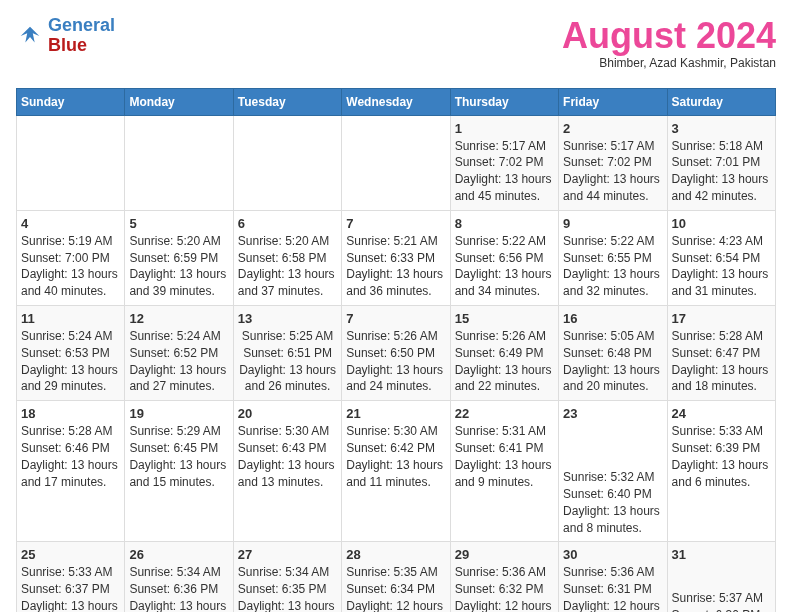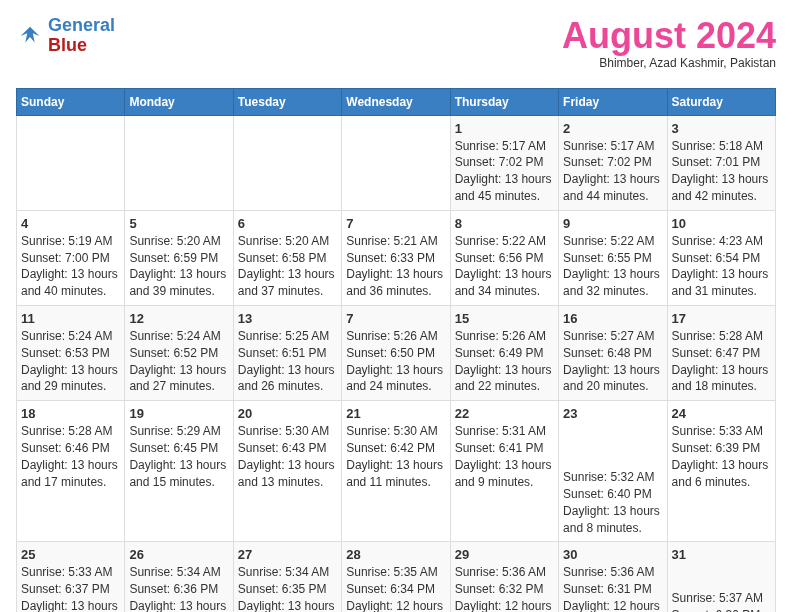--- a/index.html
+++ b/index.html
@@ -210,42 +210,42 @@
         </td>
         <td>
           <span class="day-number">12</span>
           <div class="day-info" style="white-space: pre-line;">Sunrise: 5:24 AM
 Sunset: 6:52 PM
 Daylight: 13 hours
 and 27 minutes.</div>
         </td>
         <td>
           <span class="day-number">13</span>
-          <div class="day-info" style="white-space: pre-line;">Sunrise: 5:25 AM
+          <div class="day-info" style="white-space: pre-line; text-align: center;">Sunrise: 5:25 AM
 Sunset: 6:51 PM
 Daylight: 13 hours
 and 26 minutes.</div>
         </td>
         <td>
           <span class="day-number">7</span>
           <div class="day-info" style="white-space: pre-line;">Sunrise: 5:26 AM
 Sunset: 6:50 PM
 Daylight: 13 hours
 and 24 minutes.</div>
         </td>
         <td>
           <span class="day-number">15</span>
           <div class="day-info" style="white-space: pre-line;">Sunrise: 5:26 AM
 Sunset: 6:49 PM
 Daylight: 13 hours
 and 22 minutes.</div>
         </td>
         <td>
           <span class="day-number">16</span>
-          <div class="day-info" style="white-space: pre-line;">Sunrise: 5:27 AM
+          <div class="day-info" style="white-space: pre-line;">Sunrise: 5:05 AM
 Sunset: 6:48 PM
 Daylight: 13 hours
 and 20 minutes.</div>
         </td>
         <td>
           <span class="day-number">17</span>
           <div class="day-info" style="white-space: pre-line;">Sunrise: 5:28 AM
 Sunset: 6:47 PM
 Daylight: 13 hours
 and 18 minutes.</div>

